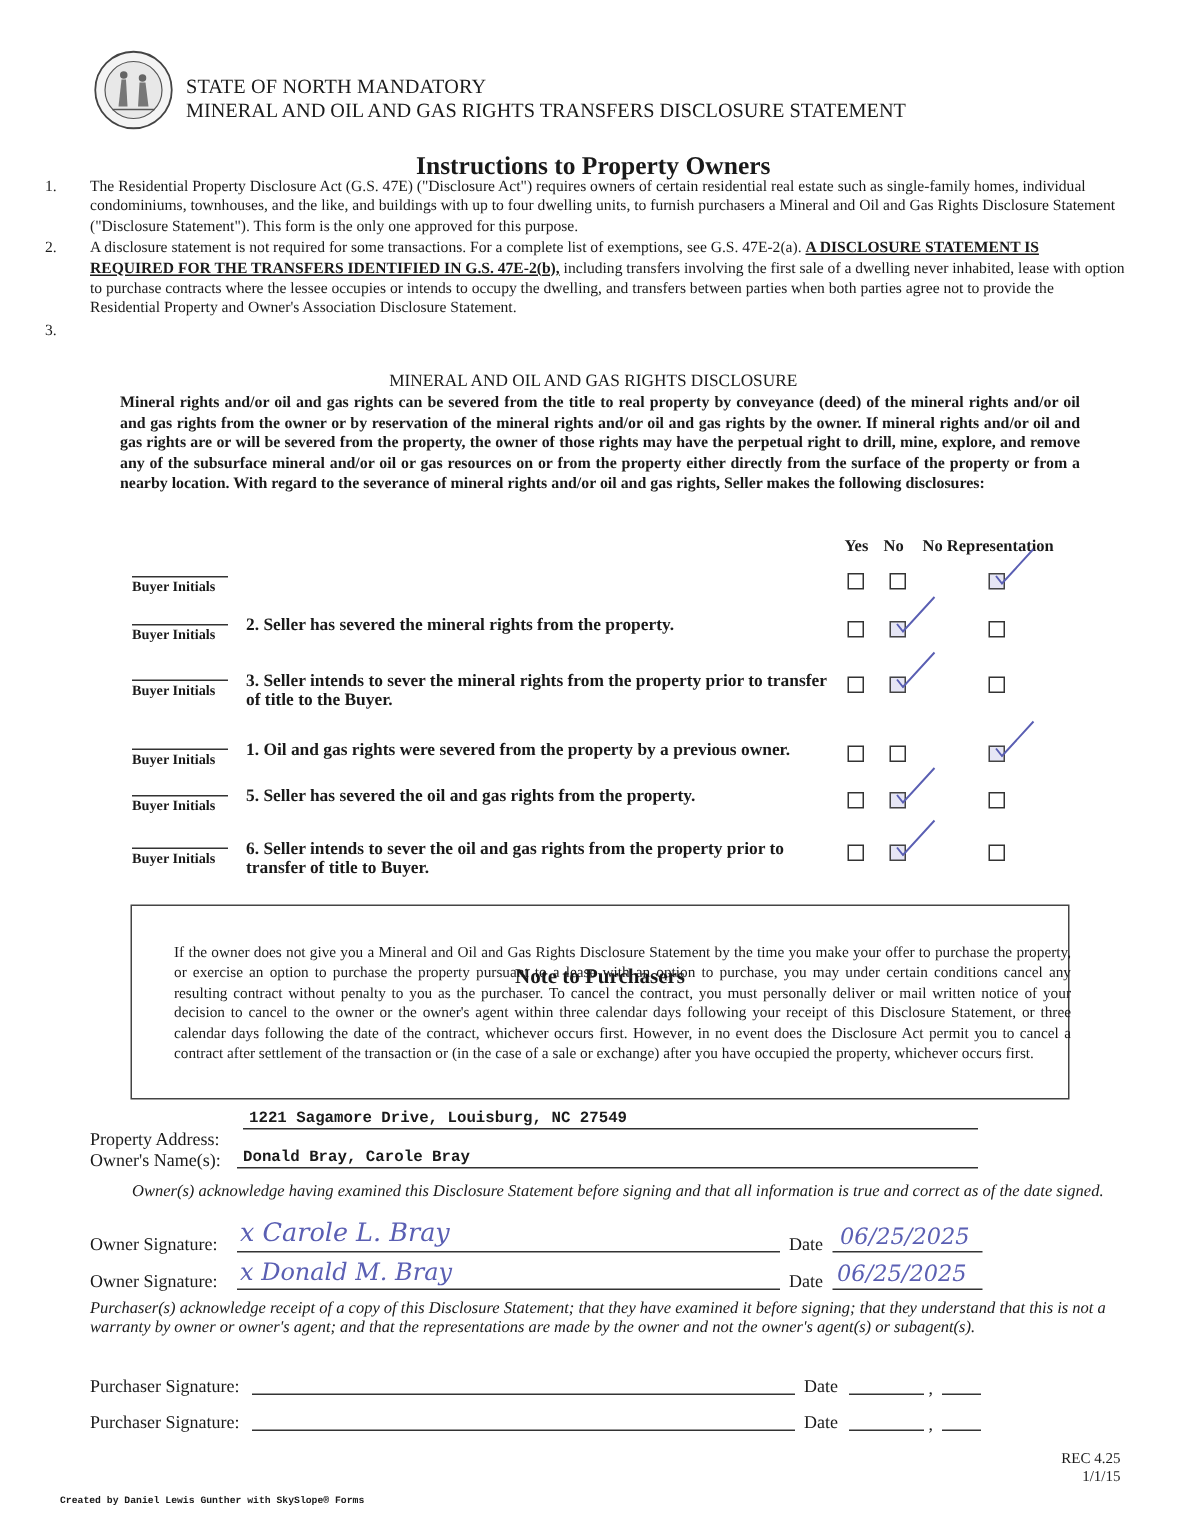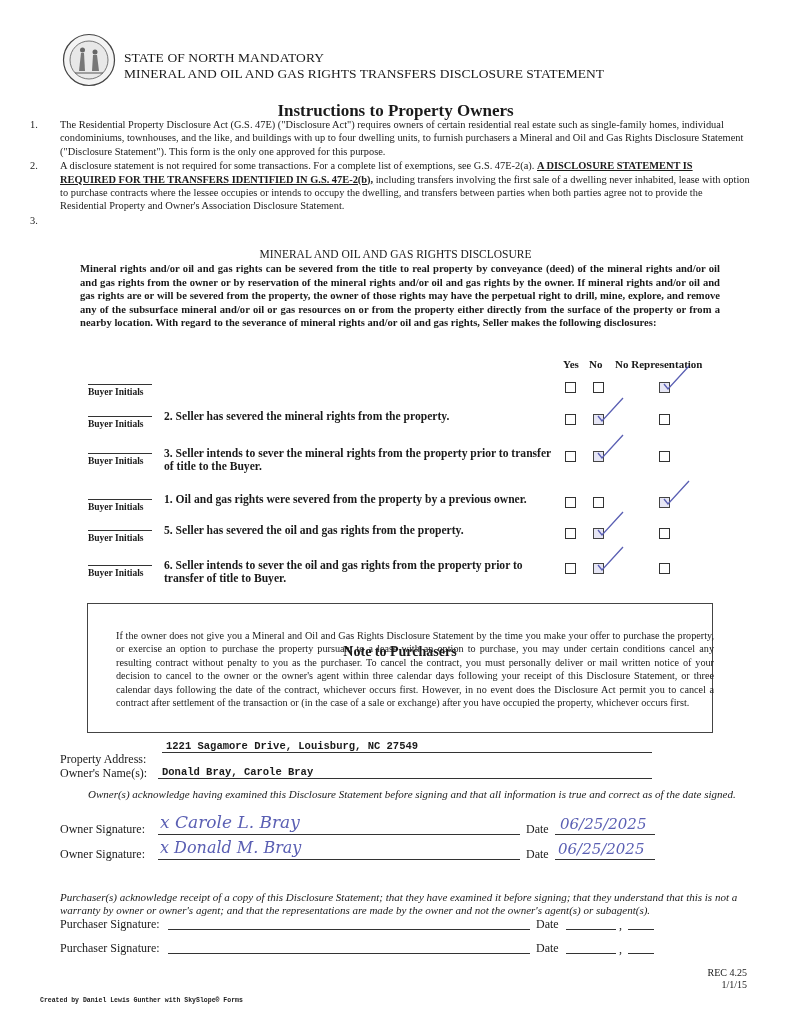--- a/index.html
+++ b/index.html
@@ -167,21 +167,21 @@
 <div class="fill-line" style="left:555px; top:834px; width:100px;"></div>
 <div class="abs ink" style="left:560px; top:815px; font-size:15px;">06/25/2025</div>
 
 <div class="abs lbl" style="left:60px; top:847px;">Owner Signature:</div>
 <div class="fill-line" style="left:158px; top:859px; width:362px;"></div>
 <div class="abs ink" style="left:160px; top:838px; font-size:16px;">x Donald M. Bray</div>
 <div class="abs lbl" style="left:526px; top:847px;">Date</div>
 <div class="fill-line" style="left:555px; top:859px; width:100px;"></div>
 <div class="abs ink" style="left:558px; top:840px; font-size:15px;">06/25/2025</div>
 
-<div class="abs ital" style="left:60px; top:866px; width:690px;margin-top:25px;">Purchaser(s) acknowledge receipt of a copy of this Disclosure Statement; that they have examined it before signing; that they understand that this is not a warranty by owner or owner's agent; and that the representations are made by the owner and not the owner's agent(s) or subagent(s).</div>
+<div class="abs ital" style="left:60px; top:866px; width:690px;">Purchaser(s) acknowledge receipt of a copy of this Disclosure Statement; that they have examined it before signing; that they understand that this is not a warranty by owner or owner's agent; and that the representations are made by the owner and not the owner's agent(s) or subagent(s).</div>
 
 <div class="abs lbl" style="left:60px; top:917px;">Purchaser Signature:</div>
 <div class="fill-line" style="left:168px; top:929px; width:362px;"></div>
 <div class="abs lbl" style="left:536px; top:917px;">Date</div>
 <div class="fill-line" style="left:566px; top:929px; width:50px;"></div>
 <div class="abs lbl" style="left:619px; top:918px;">,</div>
 <div class="fill-line" style="left:628px; top:929px; width:26px;"></div>
 
 <div class="abs lbl" style="left:60px; top:941px;">Purchaser Signature:</div>
 <div class="fill-line" style="left:168px; top:953px; width:362px;"></div>

